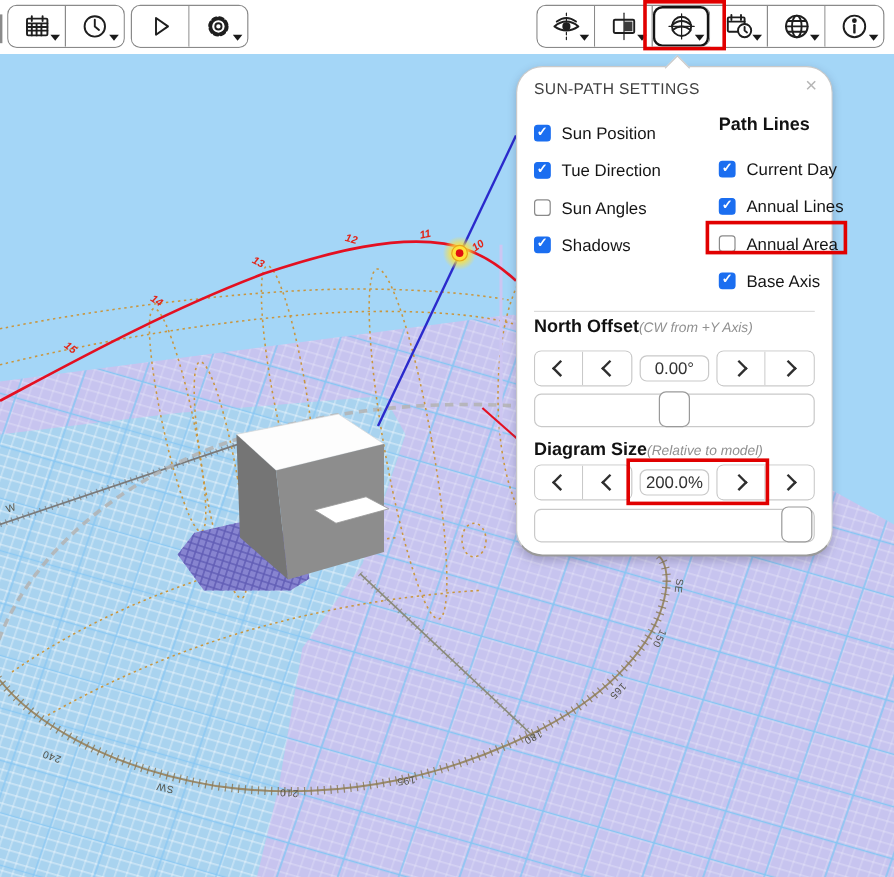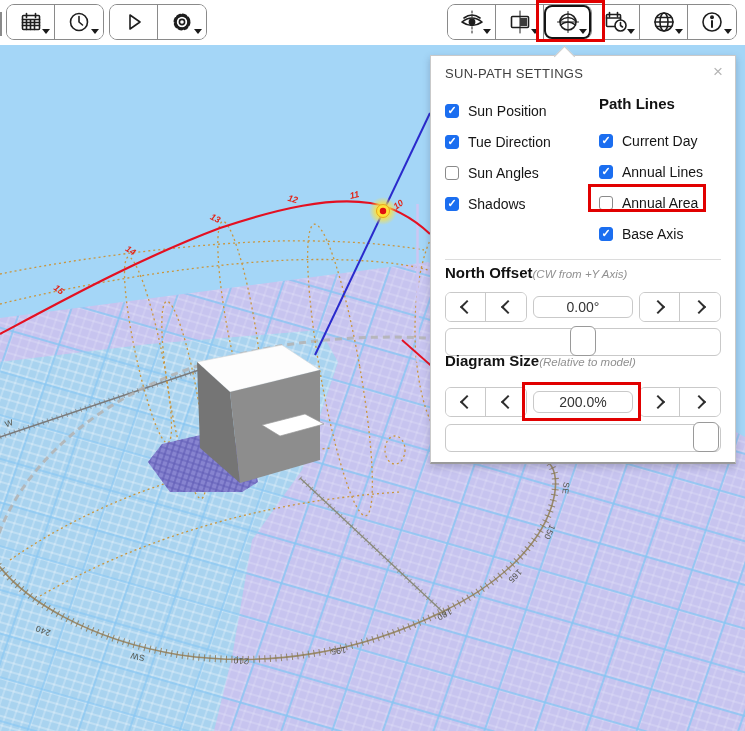--- a/index.html
+++ b/index.html
@@ -20,22 +20,22 @@
   .ic{stroke:#1e1e1e;fill:none;stroke-width:1.6;stroke-linecap:round;stroke-linejoin:round;}
 
   
   .viewport{position:absolute;left:0;top:45px;width:745px;height:686px;z-index:1;}
   .hourlbl{font-size:9px;font-weight:bold;font-style:italic;fill:#e22418;}
   .complbl{font-size:8.5px;fill:#55544a;letter-spacing:.5px;}
 
   
   .notch{position:absolute;left:557px;top:49px;width:14px;height:14px;background:#fff;
          border-left:1px solid #c9c9c9;border-top:1px solid #c9c9c9;transform:rotate(45deg);z-index:6;}
-  .panel{position:absolute;left:430px;top:55px;width:306px;height:409px;background:#fff;
-         border:1px solid #c9c9c9;border-bottom:2px solid #9a9a9a;border-radius:0;
+  .panel{position:absolute;left:430px;top:55px;width:264px;height:409px;background:#fff;
+         border:1px solid #c9c9c9;border-bottom:2px solid #9a9a9a;border-radius:22px;
          box-shadow:0 3px 7px rgba(60,60,90,.28);z-index:5;box-sizing:border-box;}
   .ptitle{position:absolute;left:14px;top:10px;font-size:13px;color:#3f3f3f;letter-spacing:.3px;}
   .pclose{position:absolute;right:12px;top:7px;font-size:17px;color:#b5b5b5;cursor:pointer;line-height:1;}
   .col{position:absolute;top:39px;}
   .col1{left:14px;width:150px;} .col2{left:168px;width:130px;}
   .colhead{font-size:15px;font-weight:bold;color:#121212;margin-bottom:13px;}
   .cbrow{display:flex;align-items:center;height:31px;gap:9px;cursor:pointer;}
   .cb{width:14px;height:14px;box-sizing:border-box;border:1.5px solid #8a8a8a;border-radius:3px;
       background:#fff;display:flex;align-items:center;justify-content:center;flex:0 0 14px;}
   .cb.checked{background:#1b6ef0;border-color:#1b6ef0;}
@@ -51,21 +51,21 @@
   .pair .sbtn:first-child{border-right:1px solid #c9c9c9;}
   .chev{width:8px;height:8px;border-left:2.6px solid #2e2e2e;border-bottom:2.6px solid #2e2e2e;}
   .chev.l{transform:rotate(45deg);margin-left:3px;}
   .chev.r{transform:rotate(-135deg);margin-right:3px;}
   .sfield{flex:1;margin:4px 6px;border:1px solid #c9c9c9;border-radius:6px;display:flex;
           align-items:center;justify-content:center;font-size:14px;color:#333;background:#fff;}
   .slider{position:absolute;left:14px;right:14px;height:26px;border:1px solid #c9c9c9;border-radius:6px;background:#fff;}
   .thumb{position:absolute;top:-3px;width:26px;height:30px;background:#fff;border:1px solid #9a9a9a;border-radius:6px;box-sizing:border-box;cursor:pointer;}
   .thumb.center{left:calc(50% - 13px);} .thumb.right{right:1px;}
   .no-head{top:208px;} .no-step{top:236px;} .no-slider{top:272px;}
-  .ds-head{top:296px;} .ds-step{top:331px;} .ds-slider{top:368px;}
+  .ds-head{top:310px;} .ds-step{top:331px;} .ds-slider{top:368px;}
 
   
   .hlbox{position:absolute;border:3px solid #e10000;box-sizing:border-box;z-index:20;pointer-events:none;}
   .hl1{left:536px;top:0;width:69px;height:42px;}
   .hl2{left:588px;top:184px;width:118px;height:28px;}
   .hl3{left:522px;top:382px;width:119px;height:39px;}
 </style>
 </head>
 <body>
 

